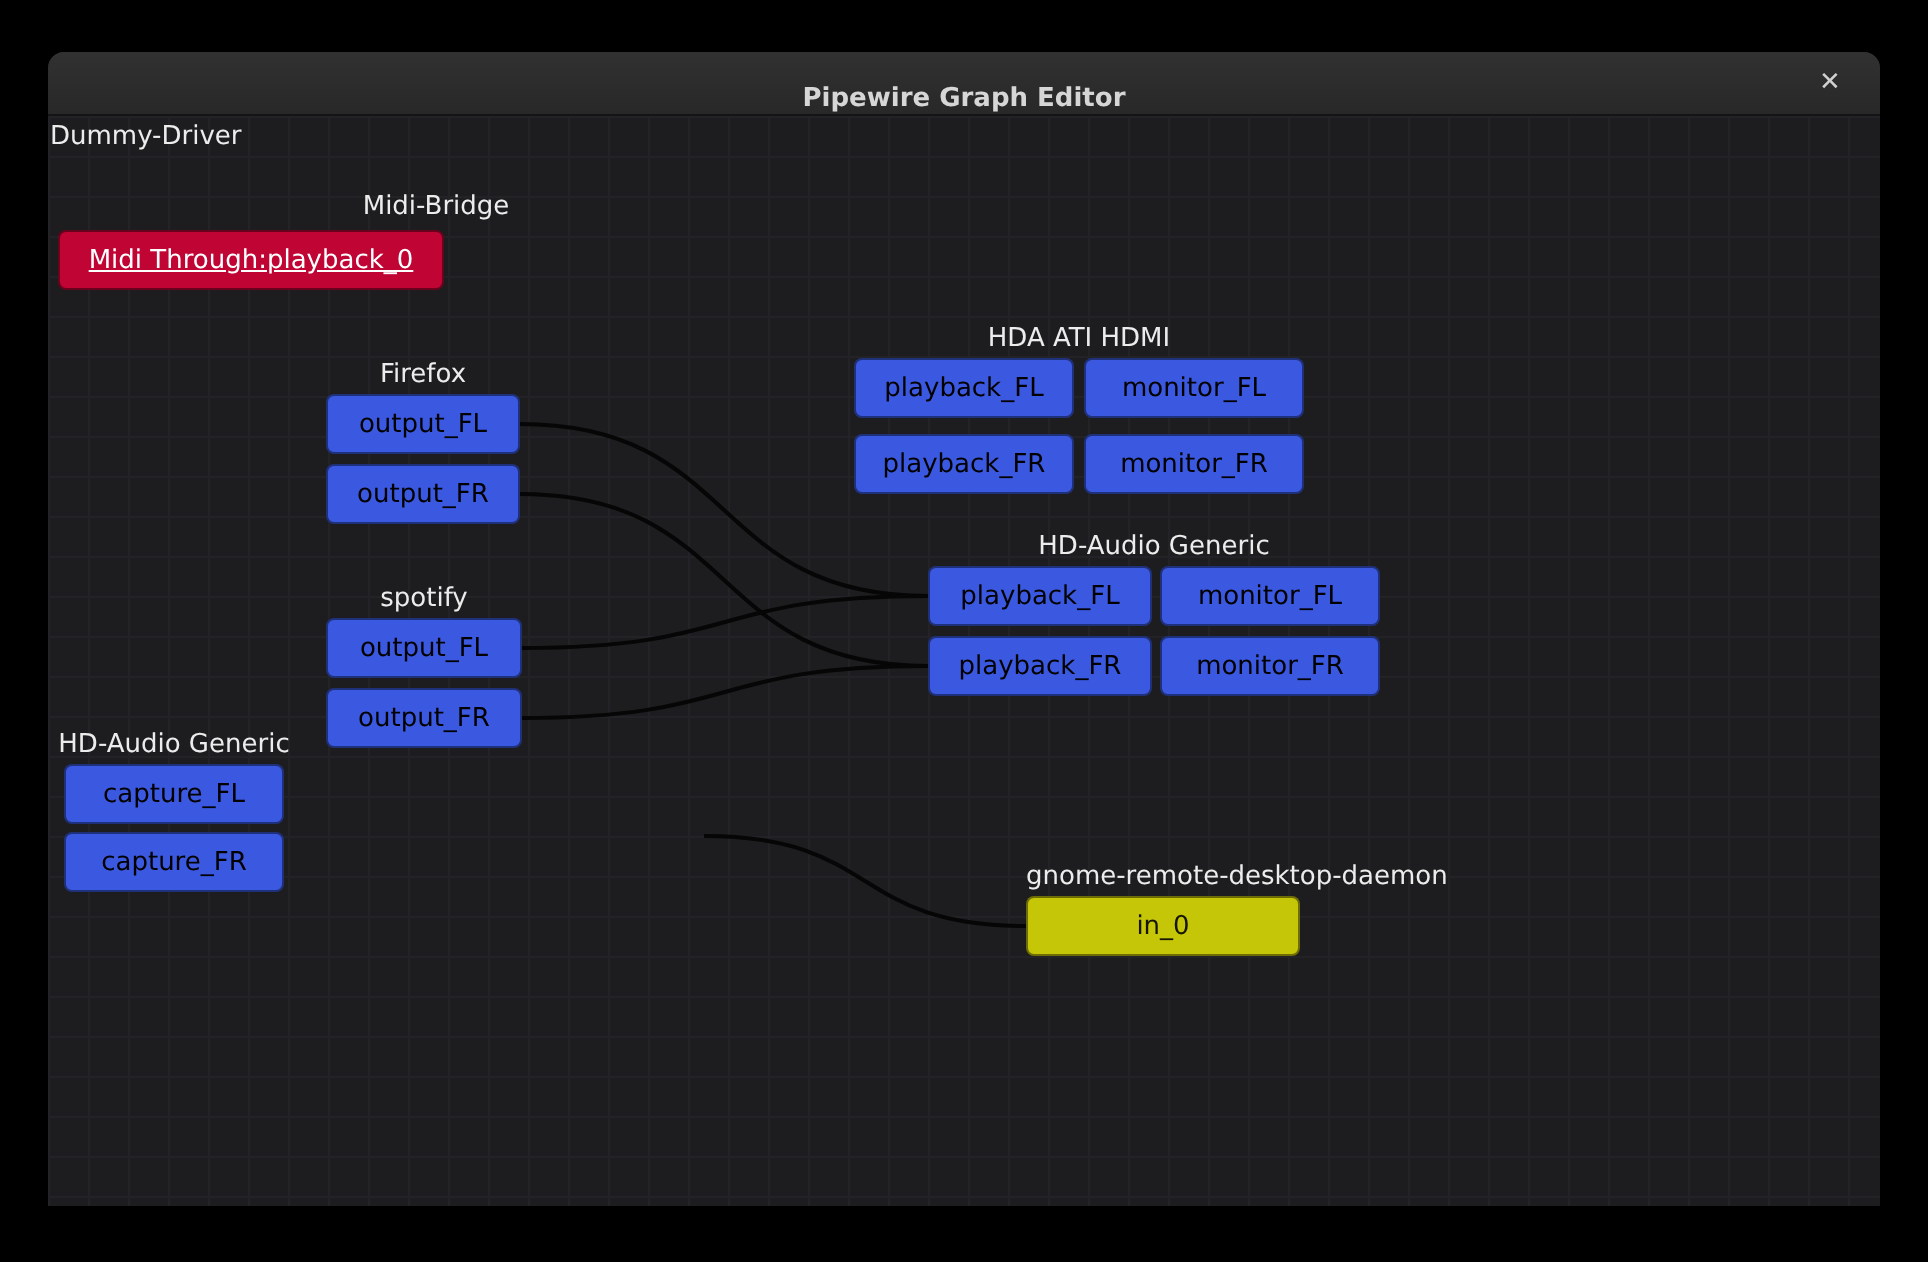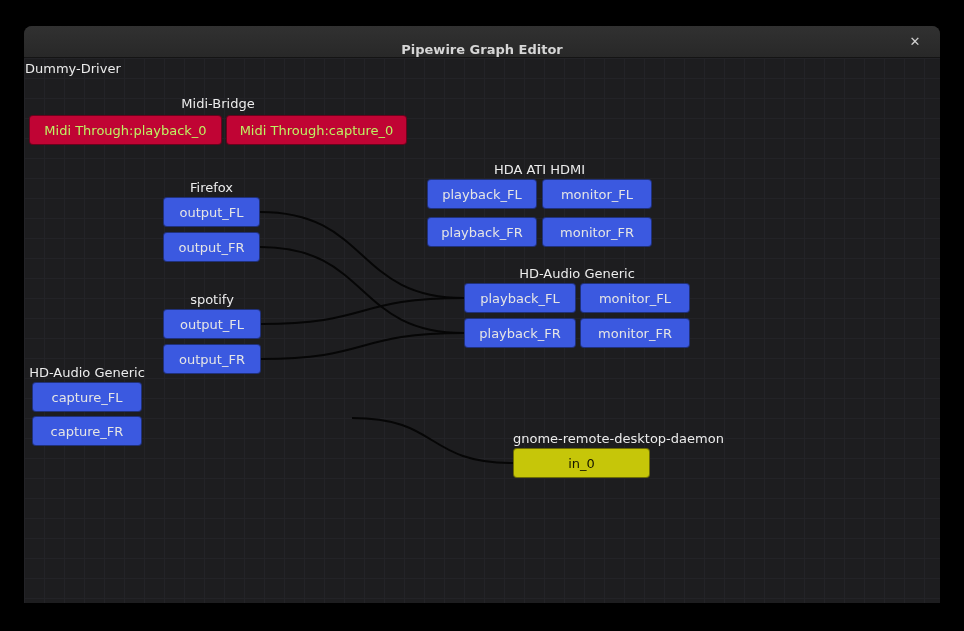--- a/index.html
+++ b/index.html
@@ -16,22 +16,22 @@
       linear-gradient(90deg,#232327 1px,transparent 1px);
     background-size:20px 20px;}
   .links{position:absolute;left:0;top:0;z-index:1;}
   .links path{fill:none;stroke:#060606;stroke-width:2px;}
   .node{position:absolute;z-index:2;}
   .node-title{font-size:13px;line-height:18px;height:18px;color:#ececec;white-space:nowrap;}
   .node-title.centered{position:relative;left:50%;transform:translateX(-50%);width:max-content;}
   .port{position:absolute;height:30px;line-height:30px;box-sizing:border-box;
     text-align:center;font-size:13px;border-radius:4px;border:1px solid rgba(0,0,0,.45);
     white-space:nowrap;overflow:hidden;cursor:pointer;}
-  .port.audio{background:var(--audio,#3b59e0);color:#e5e5e5;}
-  .port.midi{background:var(--midi,#c00434);color:#bef264;}
+  .port.audio{background:var(--audio,#3b59e0);color:#000000;}
+  .port.midi{background:var(--midi,#c00434);color:#ffffff;text-decoration:underline;}
   .port.video{background:var(--video,#c6c609);color:#161600;}
 </style>
 </head>
 <body>
 
 <div class="window">
   <div class="titlebar">
     <div class="title">Pipewire Graph Editor</div>
     <div class="close-btn">
       <span>✕</span>
@@ -47,21 +47,20 @@
         <path d="M 328 360 C 416.55 360 400.45 405 489 405" stroke="#060606"></path>
       </svg>
 
     <div class="node" style="left:1px;top:2px;">
       <div class="node-title">Dummy-Driver</div>
     </div>
 
     <div class="node" style="left:5px;top:37px;width:378px;height:54px;">
       <div class="node-title centered">Midi-Bridge</div>
       <div class="port midi" style="left:0;top:20px;width:193px;">Midi Through:playback_0</div>
-      <div class="port midi" style="left:197px;top:20px;width:181px;">Midi Through:capture_0</div>
     </div>
 
     <div class="node" style="left:139px;top:121px;width:97px;height:83px;">
       <div class="node-title centered">Firefox</div>
       <div class="port audio" style="left:0;top:18px;width:97px;">output_FL</div>
       <div class="port audio" style="left:0;top:53px;width:97px;">output_FR</div>
     </div>
 
     <div class="node" style="left:403px;top:103px;width:225px;height:86px;">
       <div class="node-title centered">HDA ATI HDMI</div>

